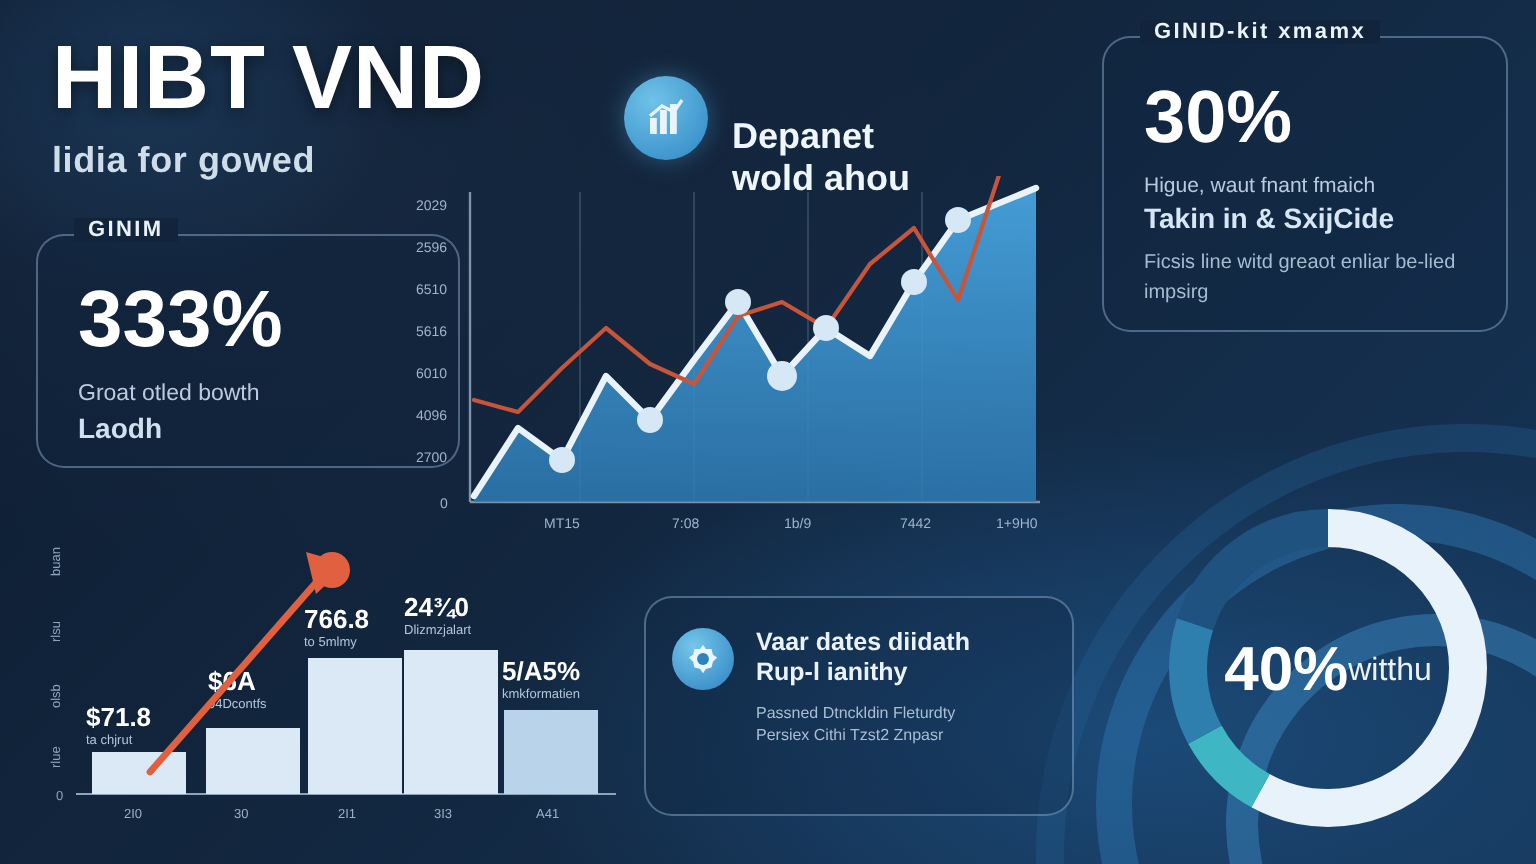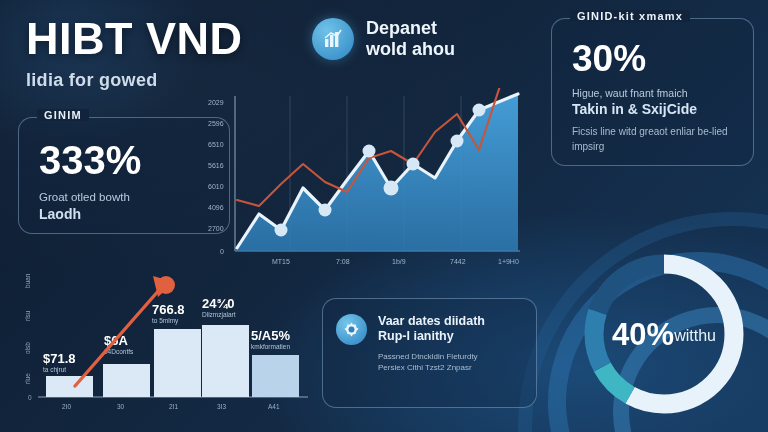--- a/index.html
+++ b/index.html
@@ -68,21 +68,21 @@
   #card-share .card-foot { font-size:10px; margin:8px 0 0 20px; line-height:1.45; width:168px; }
 
   
   #badge-header { position:absolute; left:312px; top:18px; display:flex; align-items:center; gap:12px; }
   #badge-icon {
     width:42px; height:42px; border-radius:50%;
     background:radial-gradient(circle at 35% 30%,#6fc2e8,#2f87c4);
     display:flex; align-items:center; justify-content:center;
     box-shadow:0 0 12px rgba(80,170,225,.4);
   }
-  #badge-text { font-size:18px; font-weight:600; color:#eef5fb; line-height:1.18; }
+  #badge-text { font-size:18px; font-weight:600; color:#eef5fb; line-height:1.18;margin-top:40px; }
 
   
   #line-chart { position:absolute; left:202px; top:88px; width:320px; height:190px; }
   .axis-label { fill:#9fb4ca; font-size:7px; font-family:"Liberation Sans", sans-serif; }
 
   
   #bar-chart { position:absolute; left:12px; top:266px; width:300px; height:160px; }
   .bar-ylabel { fill:#8da3ba; font-size:6.5px; font-family:"Liberation Sans", sans-serif; }
   .bar-xlabel { fill:#9ab0c6; font-size:6.5px; font-family:"Liberation Sans", sans-serif; }
   .bar-value { fill:#ffffff; font-size:13px; font-weight:700; font-family:"Liberation Sans", sans-serif; }

